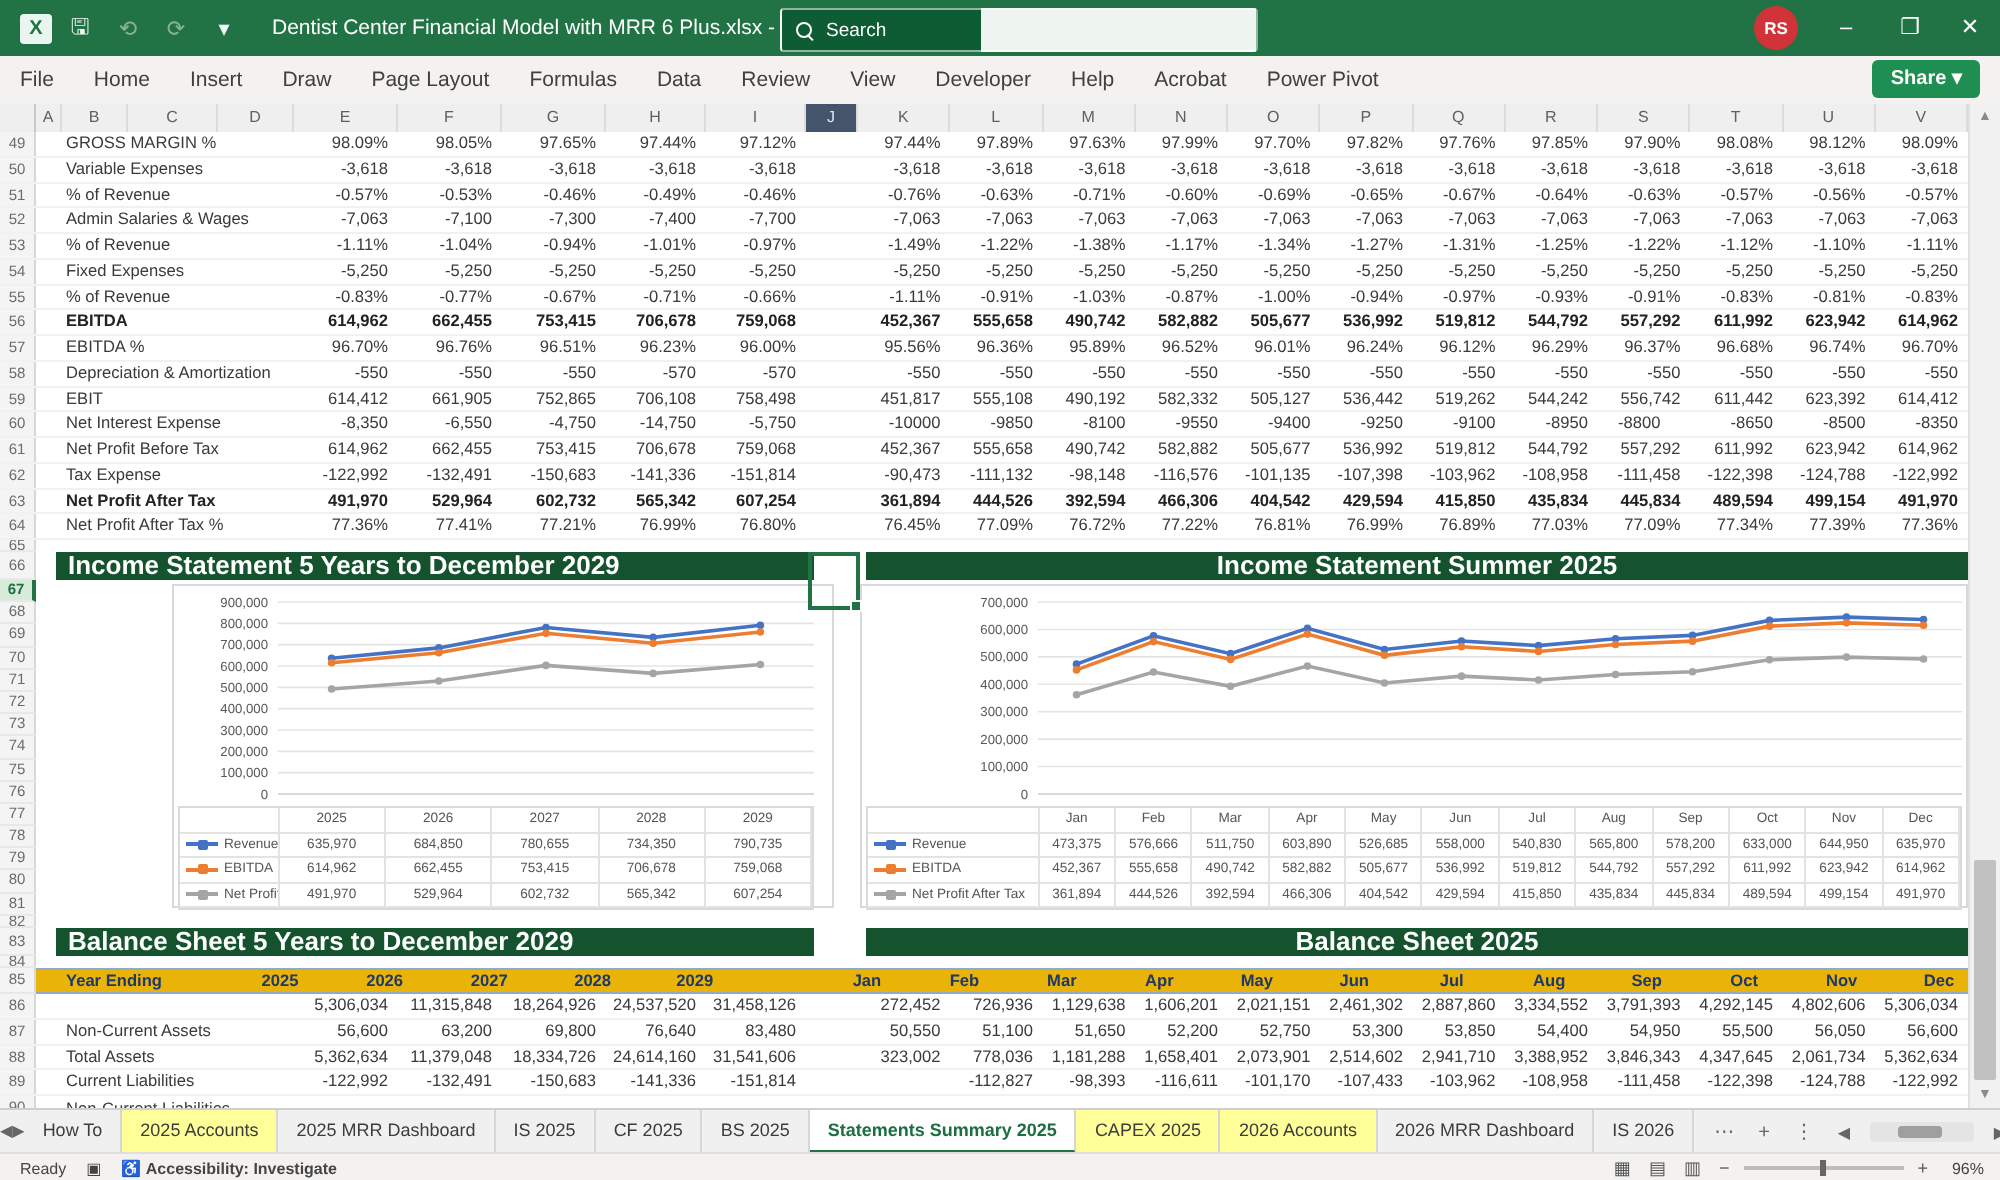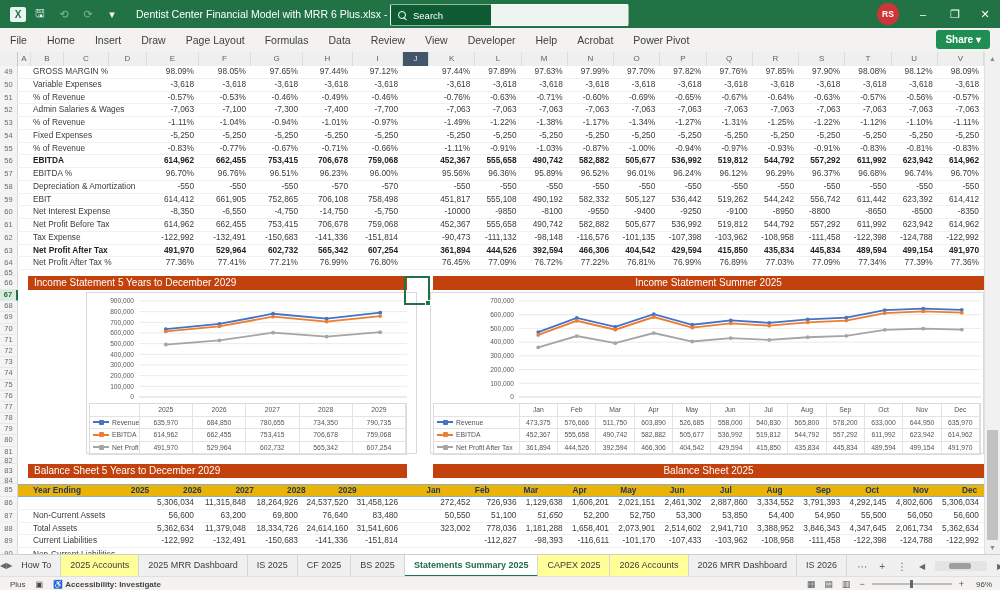--- a/index.html
+++ b/index.html
@@ -39,21 +39,21 @@
   .gc.num{background:#f4f4f4;border-right:1px solid #d8d8d8;color:#6b6b6b;font-size:7.5px;text-align:center;}
   .gc.lbl{padding-left:15px;}
   .gc.val{text-align:right;padding-right:5px;}
   .bold{font-weight:bold;color:#222;}
 
   .numrail{position:absolute;left:0;width:18px;}
   .nr{box-sizing:border-box;background:#f4f4f4;border-right:1px solid #d8d8d8;border-bottom:1px solid #e8e8e8;color:#6b6b6b;font-size:7.5px;text-align:center;overflow:hidden;}
   .nr.selrow{background:#d8ead9;color:#1e7145;font-weight:bold;border-right:2px solid #217346;}
 
   
-  .secbar{position:absolute;height:14px;background:#c2410c;color:#fff;font-size:10px;font-weight:normal;line-height:14px;box-sizing:border-box;}
+  .secbar{position:absolute;height:14px;background:#14532d;color:#fff;font-size:13px;font-weight:bold;line-height:14px;box-sizing:border-box;}
   .secbar.left{padding-left:6px;}
   .secbar.center{text-align:center;}
 
   
   .chartbox{position:absolute;background:#fff;border:1px solid #d9d9d9;box-sizing:border-box;}
   .chartbox svg{position:absolute;left:0;top:0;}
   .ctable{position:absolute;border:1px solid #dadada;box-sizing:border-box;background:#fff;}
   .ctr{display:flex;box-sizing:border-box;}
   .ctc{box-sizing:border-box;border-right:1px solid #e3e3e3;border-bottom:1px solid #e3e3e3;font-size:6.8px;color:#555;text-align:center;overflow:hidden;white-space:nowrap;line-height:11.5px;height:12.5px;}
   .ctc.leg{display:flex;align-items:center;padding-left:3px;text-align:left;}
@@ -844,21 +844,21 @@
         <div class="gc num" style="width: 18px; line-height: 11.75px;">87</div>
         <div class="gc lbl" style="width: 129px; line-height: 11.75px;">Non-Current Assets</div>
         <div class="gc val" style="width: 52px; line-height: 11.75px;">56,600</div>
         <div class="gc val" style="width: 52px; line-height: 11.75px;">63,200</div>
         <div class="gc val" style="width: 52px; line-height: 11.75px;">69,800</div>
         <div class="gc val" style="width: 50px; line-height: 11.75px;">76,640</div>
         <div class="gc val" style="width: 50px; line-height: 11.75px;">83,480</div>
         <div class="gc" style="width: 26px;"></div>
         <div class="gc val" style="width: 46.25px; line-height: 11.75px;">50,550</div>
         <div class="gc val" style="width: 46.25px; line-height: 11.75px;">51,100</div>
-        <div class="gc val" style="width: 46.25px; line-height: 11.75px; font-style: italic;">51,650</div>
+        <div class="gc val" style="width: 46.25px; line-height: 11.75px;">51,650</div>
         <div class="gc val" style="width: 46.25px; line-height: 11.75px;">52,200</div>
         <div class="gc val" style="width: 46.25px; line-height: 11.75px;">52,750</div>
         <div class="gc val" style="width: 46.25px; line-height: 11.75px;">53,300</div>
         <div class="gc val" style="width: 46.25px; line-height: 11.75px;">53,850</div>
         <div class="gc val" style="width: 46.25px; line-height: 11.75px;">54,400</div>
         <div class="gc val" style="width: 46.25px; line-height: 11.75px;">54,950</div>
         <div class="gc val" style="width: 46.25px; line-height: 11.75px;">55,500</div>
         <div class="gc val" style="width: 46.25px; line-height: 11.75px;">56,050</div>
         <div class="gc val" style="width: 46.25px; line-height: 11.75px;">56,600</div>
       </div>
@@ -943,21 +943,21 @@
       <div class="ttool">⋮</div>
       <div class="tnav">◀</div>
       <div class="hscroll-mini">
           <span class="ht"></span>
         </div>
       <div class="tnav">▶</div>
     </div>
   </div>
 
   <div class="statusbar">
-    <div class="sb-item">Plus</div>
+    <div class="sb-item">Ready</div>
     <div class="sb-item">▣</div>
     <div class="sb-item"><span>♿</span> <b>Accessibility: Investigate</b></div>
     <div class="sb-right">
       <div class="viewbtn">▦</div>
       <div class="viewbtn">▤</div>
       <div class="viewbtn">▥</div>
       <div class="viewbtn">−</div>
       <div class="zslider">
           <span class="zthumb"></span>
         </div>

